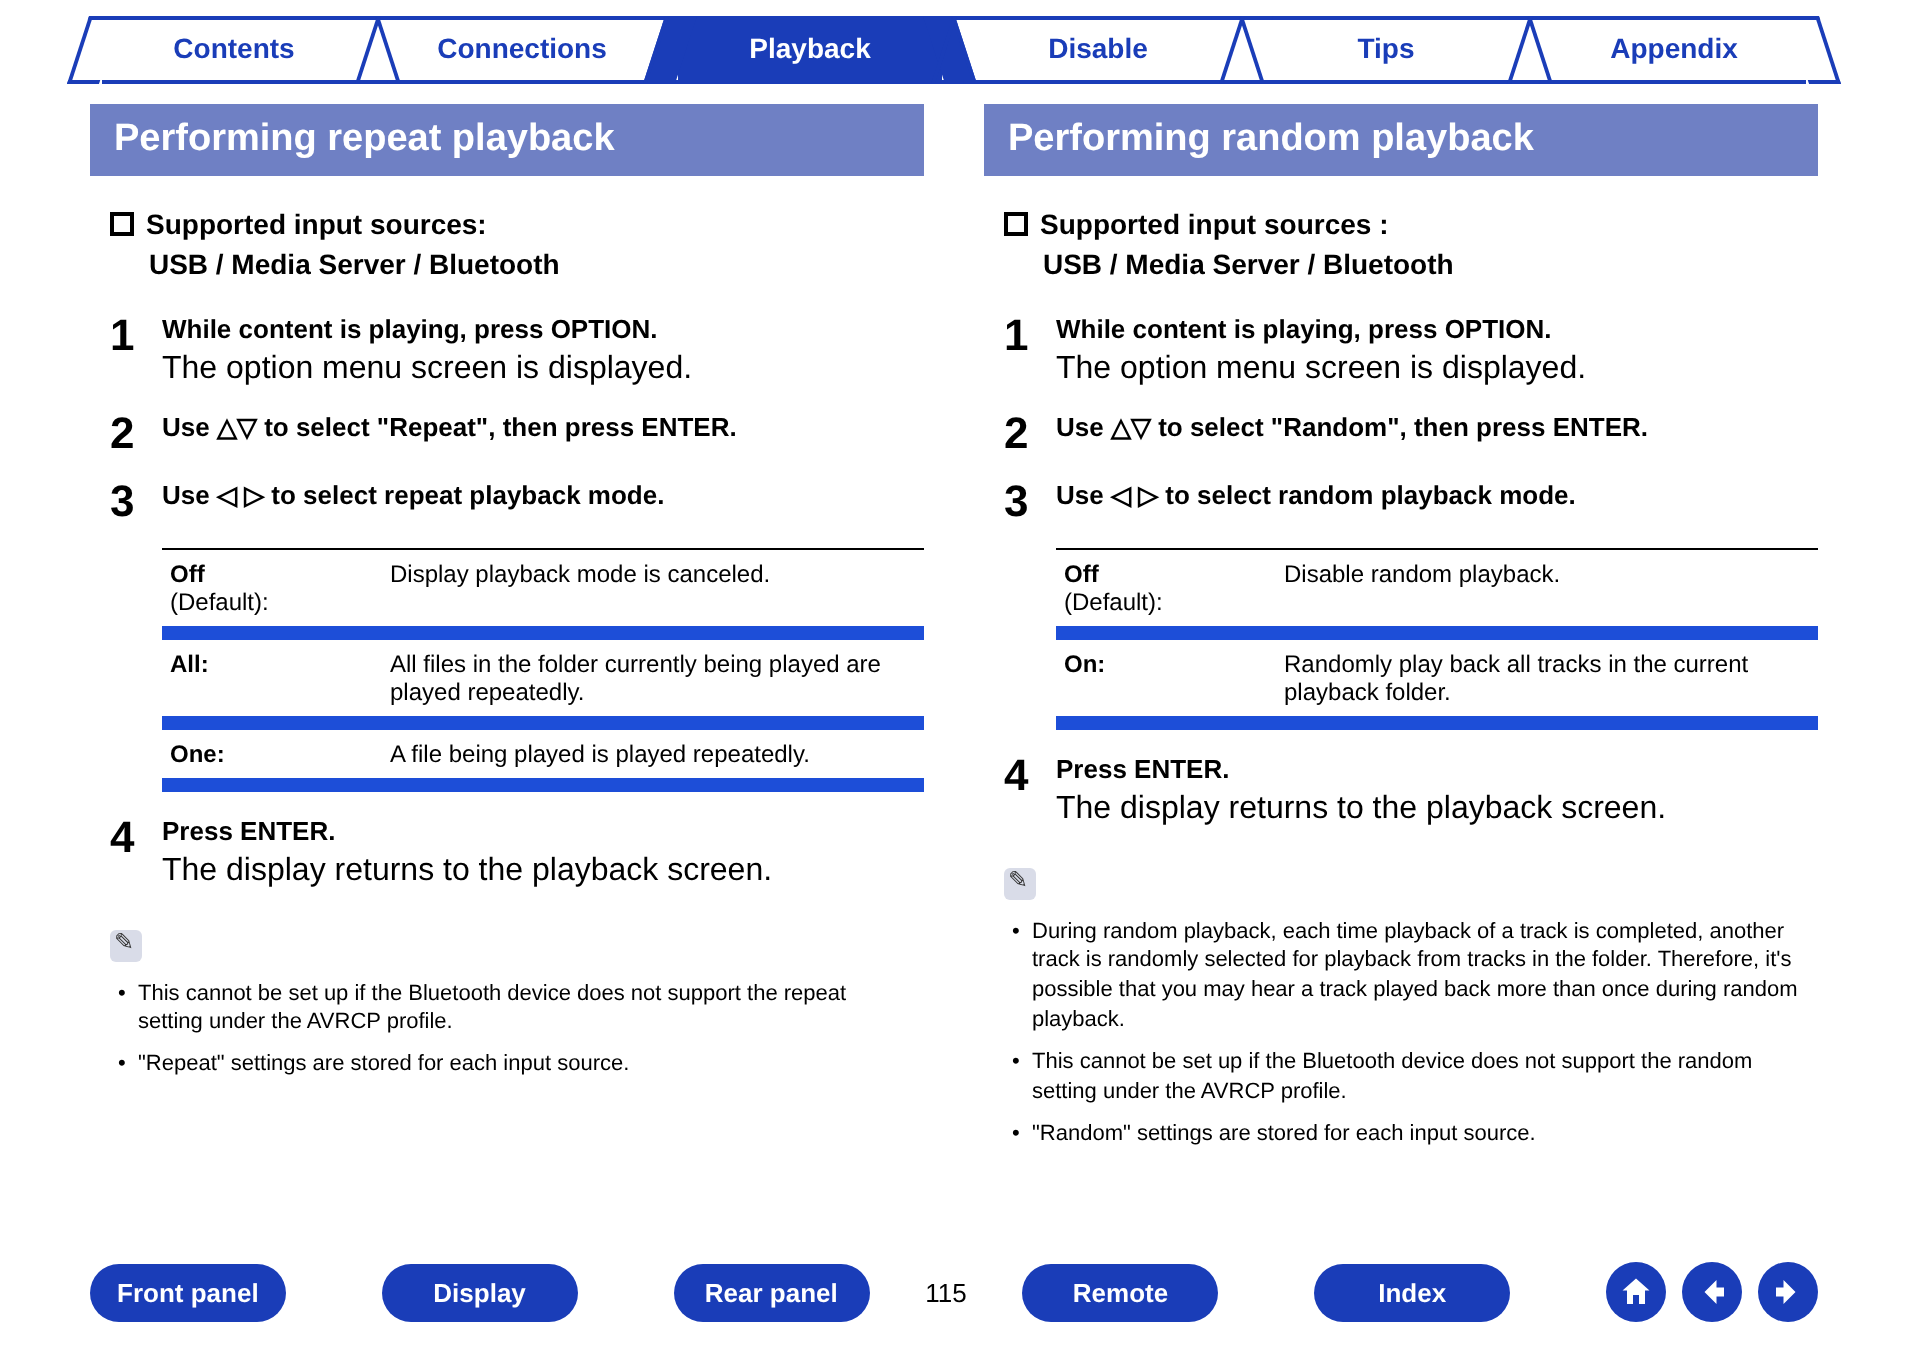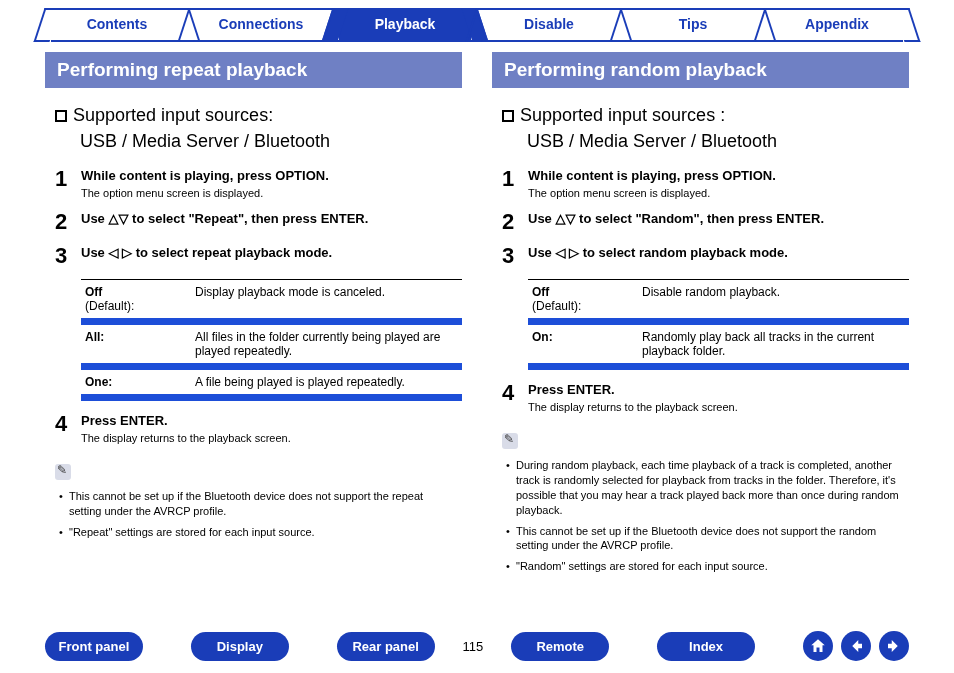--- a/index.html
+++ b/index.html
@@ -20,22 +20,22 @@
   .col { flex:1; min-width:0; }
   .section-head {
     background: #6f80c4;
     color: #fff;
     font-size: 19px;
     font-weight: bold;
     padding: 7px 12px;
     margin-bottom: 14px;
   }
   .sub-head {
-    font-weight: normal;
-    font-size: 18px;
+    font-weight: bold;
+    font-size: 14px;
     padding-left: 10px;
     line-height: 1.45;
     margin-bottom: 14px;
   }
   .sub-head .box {
     display:inline-block;
     width:12px;height:12px;
     border:2px solid #000;
     margin-right:6px;
     vertical-align:-1px;
@@ -43,21 +43,21 @@
   .step { display:flex; margin: 0 0 12px 10px; }
   .step-num {
     font-size: 22px;
     font-weight: bold;
     width: 26px;
     flex-shrink:0;
     line-height:1;
   }
   .step-body { flex:1; font-size:13px; }
   .step-title { font-weight:bold; margin-bottom:4px; }
-  .step-desc { font-size:11px; }
+  .step-desc { font-size:16px; }
   .opt-table {
     margin: 8px 0 12px 36px;
     border-top:1px solid #000;
     font-size:12px;
   }
   .opt-row { display:flex; border-bottom:7px solid #1d4ed8; padding:5px 4px; }
   .opt-label { width:110px; flex-shrink:0; }
   .opt-label b { font-weight:bold; }
   .opt-desc { flex:1; }
   .note-icon {

